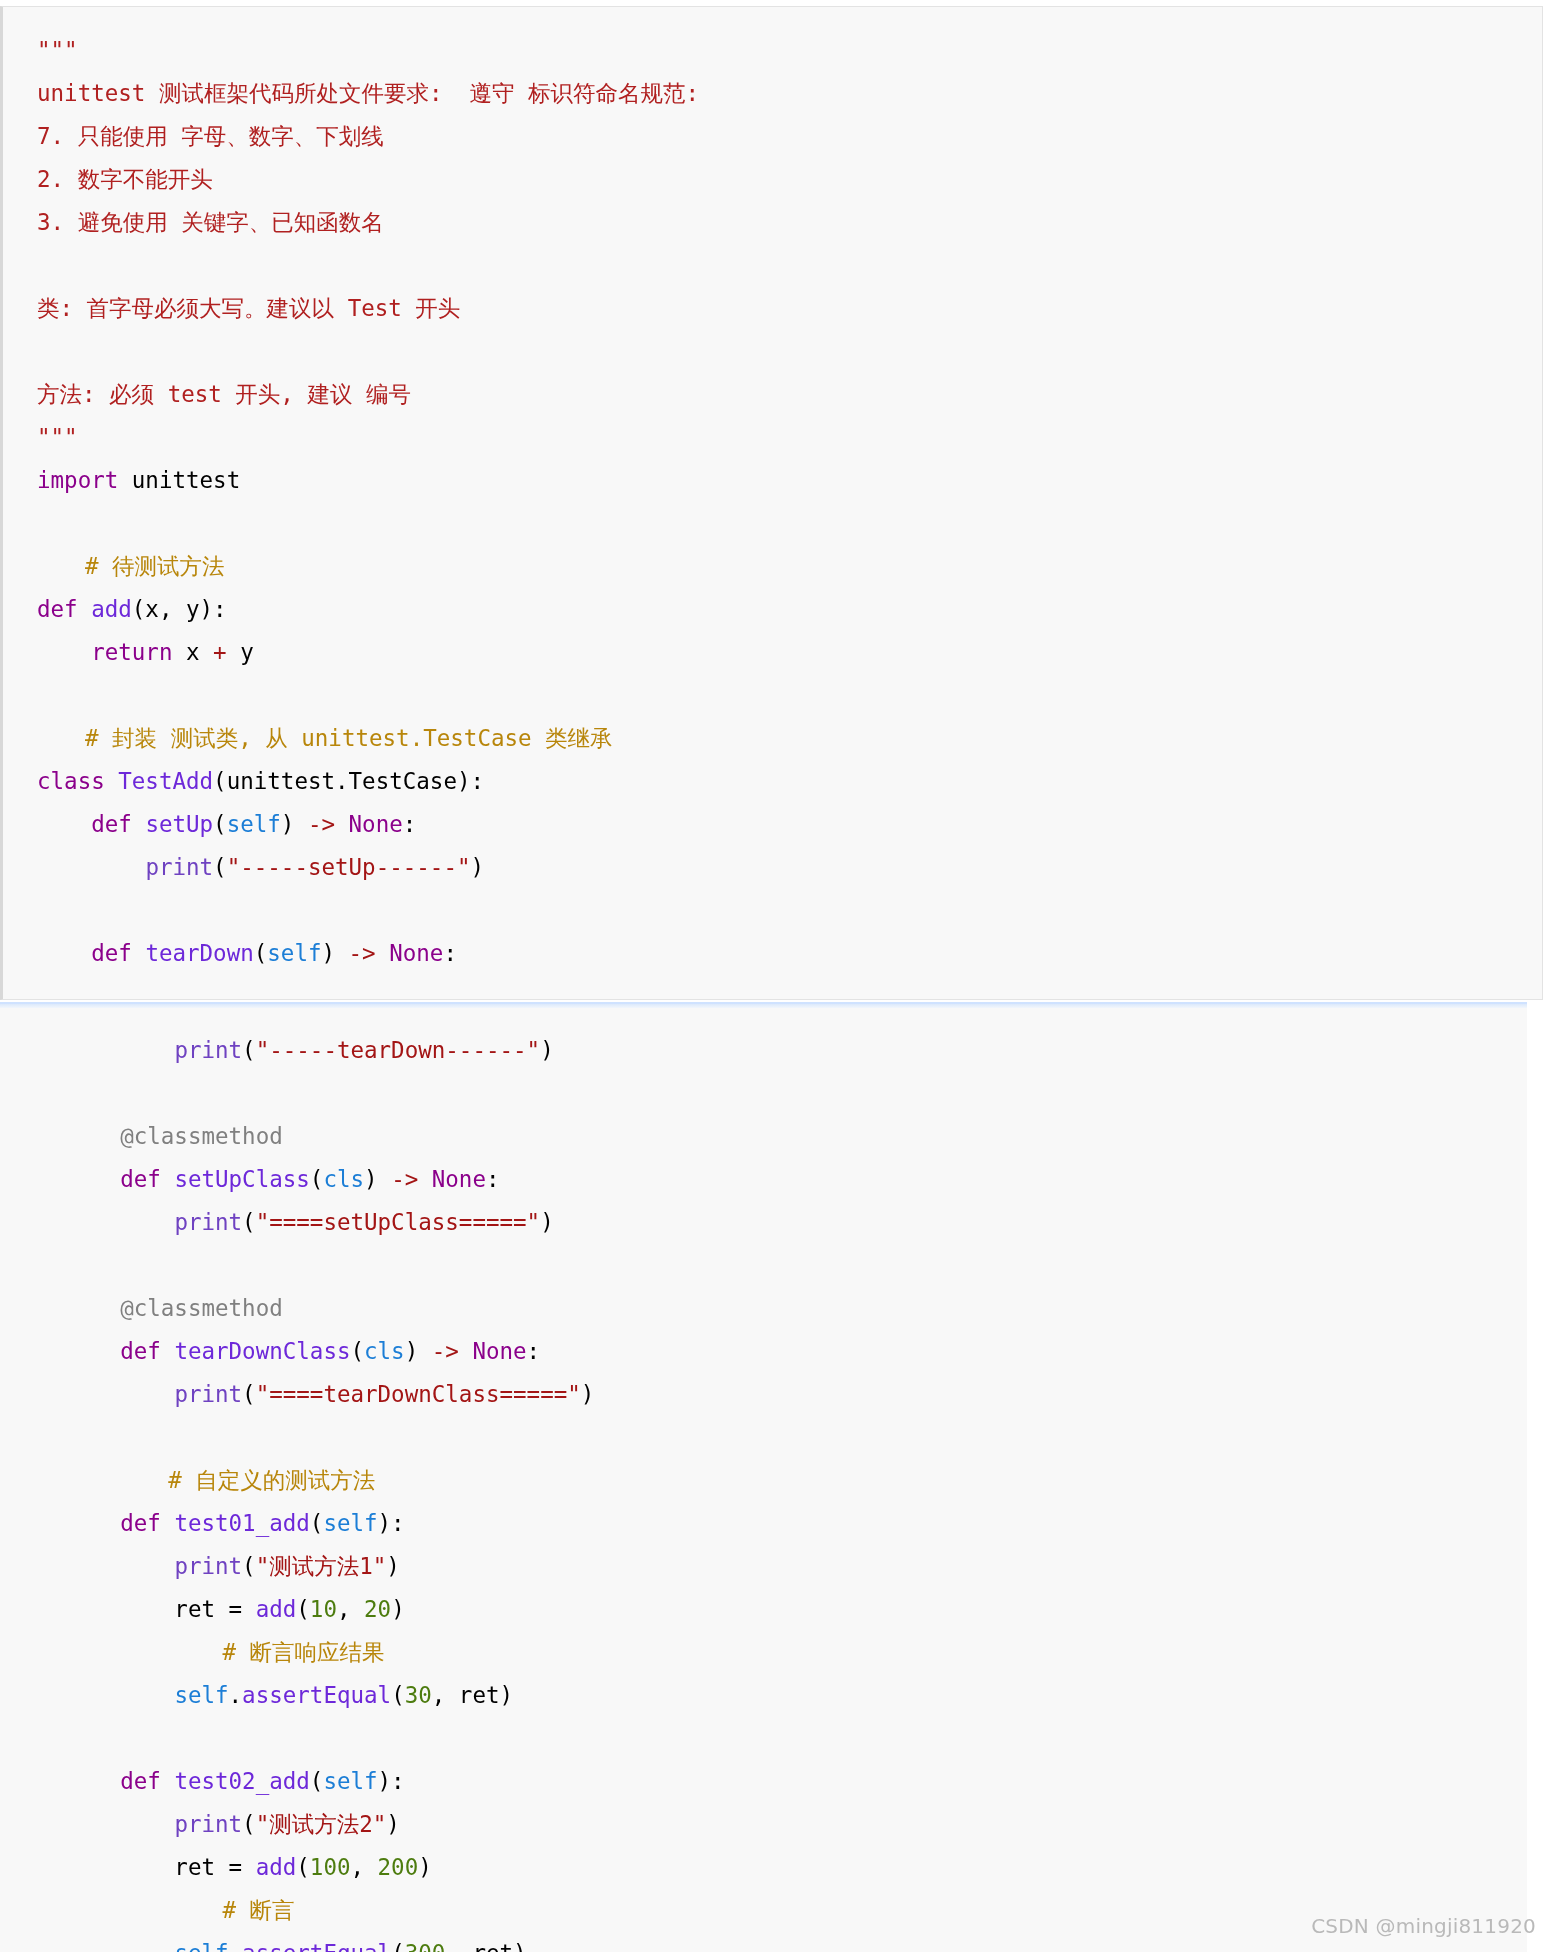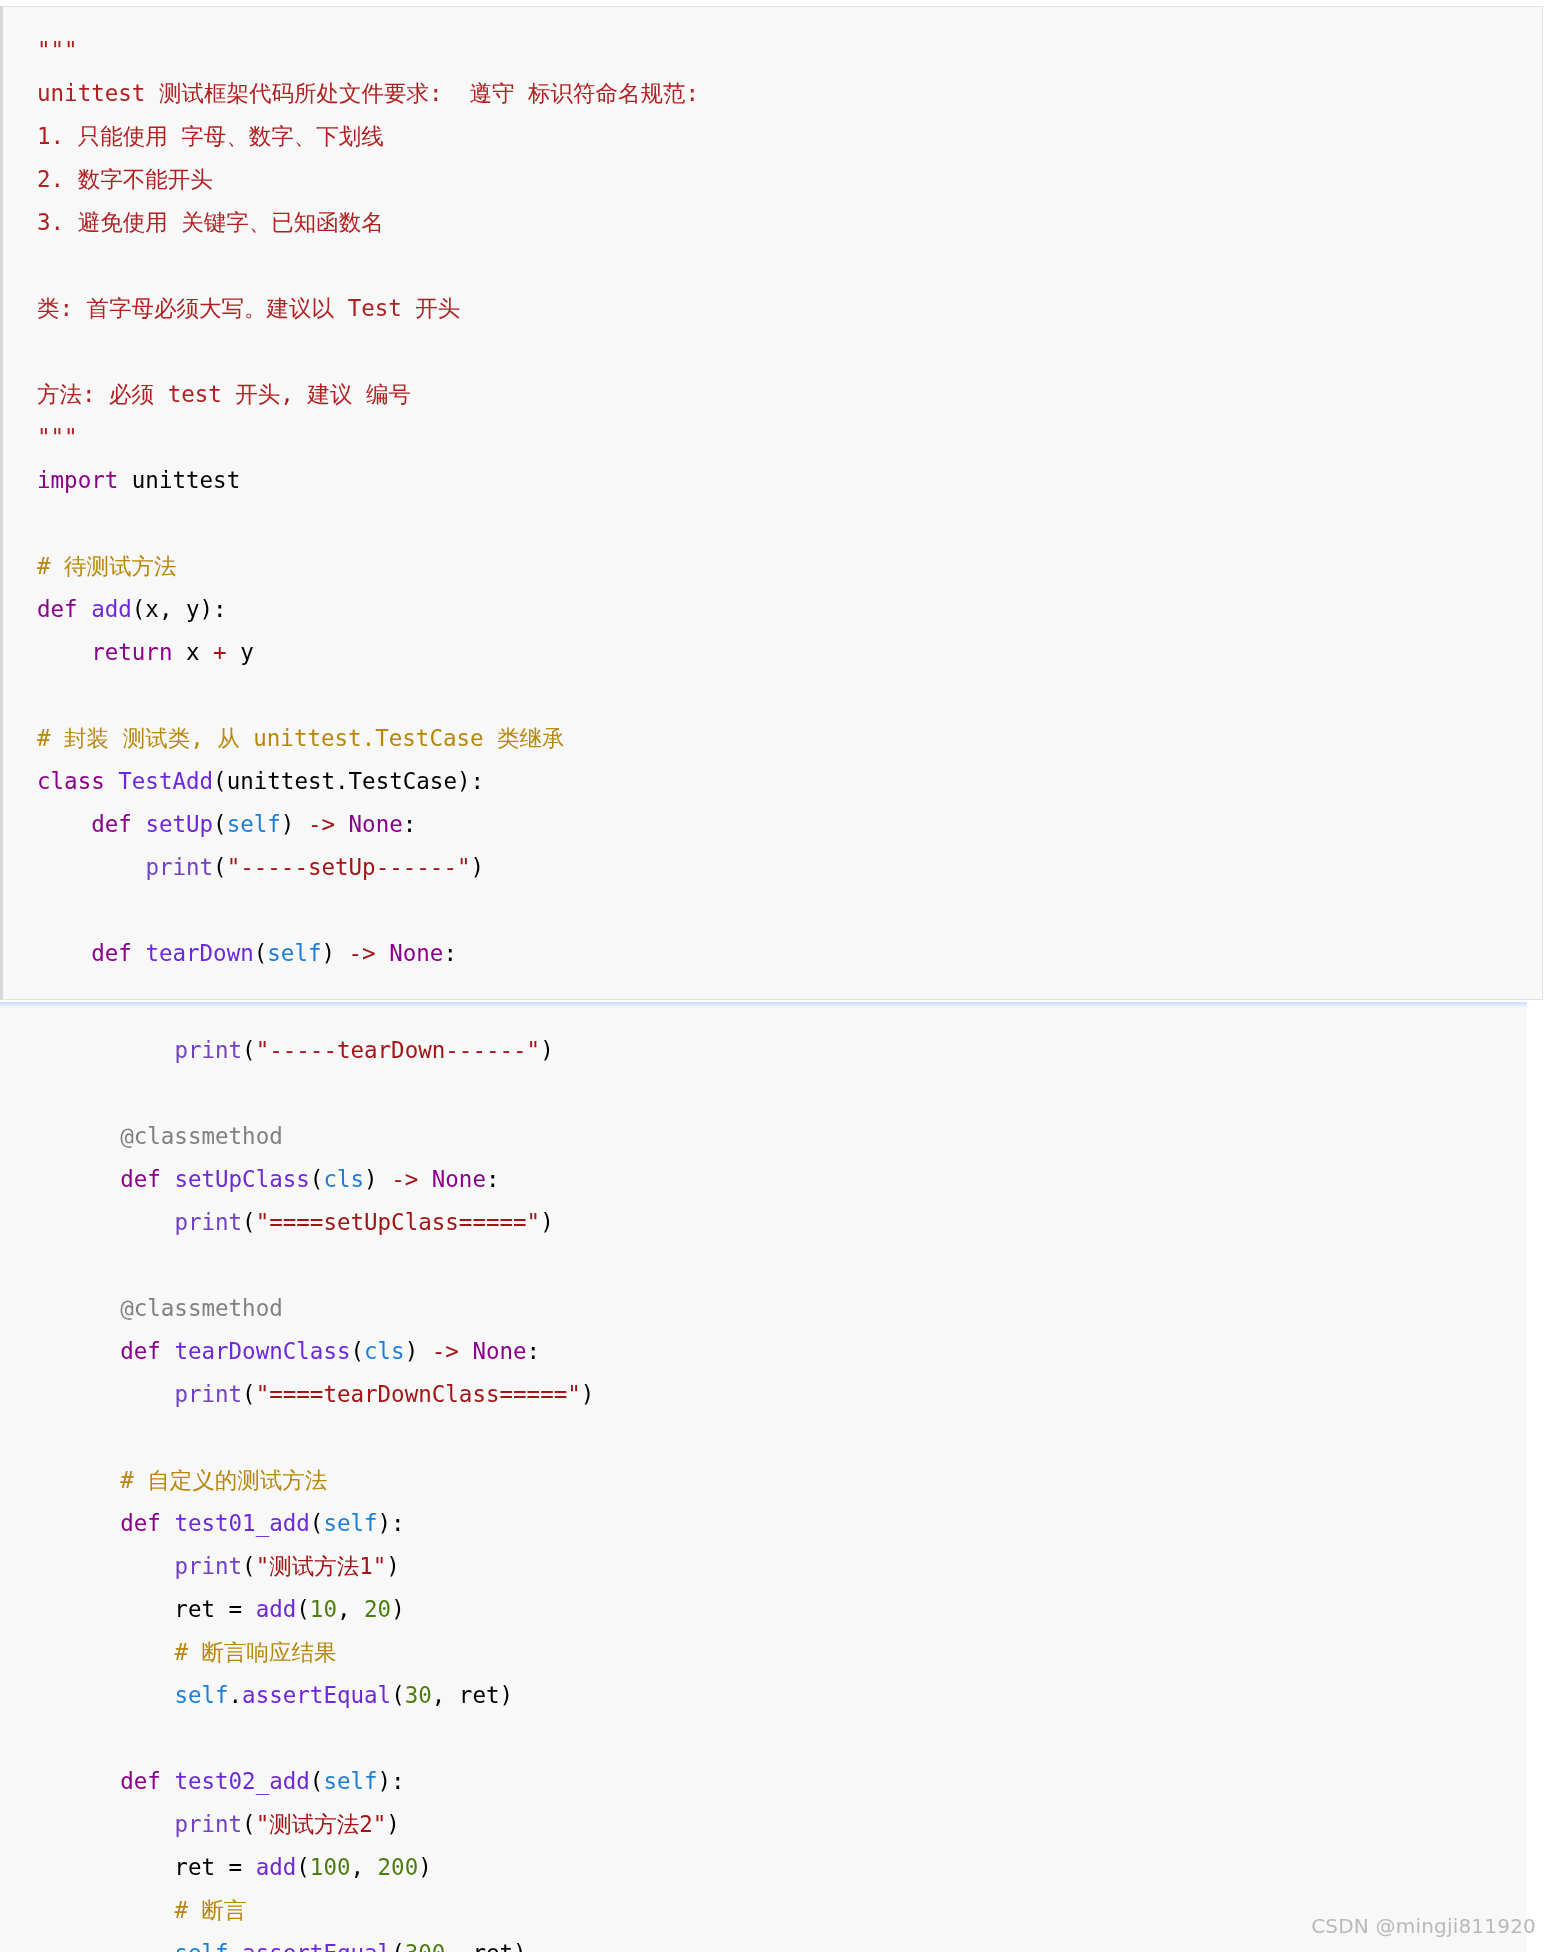--- a/index.html
+++ b/index.html
@@ -61,21 +61,21 @@
   #code-bot  { left: 66px; top: -18px; }
 
   
   .tok-plain   { color: #000000; }
   .tok-string  { color: #a31515; }
   .tok-doc     { color: #b02020; }
   .tok-kw      { color: #8b008b; }
   .tok-fn      { color: #6d28d9; text-align: right; }
   .tok-self    { color: #1c7ed6; }
   .tok-num     { color: #4d7c0f; }
-  .tok-comment { color: #b8860b; }
+  .tok-comment { color: #b8860b; margin-left: 48px; }
   .tok-deco    { color: #808080; margin-top: 32px; }
   .tok-op      { color: #a31515; }
   .tok-builtin { color: #6f42c1; text-align: right; }
 
   
   #watermark {
     position: absolute;
     right: 14px;
     bottom: 14px;
     font-family: "DejaVu Sans", sans-serif;
@@ -84,21 +84,21 @@
     letter-spacing: .2px;
     white-space: nowrap;
   }
 </style>
 </head>
 <body>
 
 <div class="panel" id="panel-top">
   <pre class="code" id="code-top"><span class="code-line"><span class="tok-doc">"""</span></span>
 <span class="code-line"><span class="tok-doc">unittest 测试框架代码所处文件要求:  遵守 标识符命名规范:</span></span>
-<span class="code-line"><span class="tok-doc">1. 只能使用 字母、数字、下划线</span></span>
+<span class="code-line"><span class="tok-doc">7. 只能使用 字母、数字、下划线</span></span>
 <span class="code-line"><span class="tok-doc">2. 数字不能开头</span></span>
 <span class="code-line"><span class="tok-doc">3. 避免使用 关键字、已知函数名</span></span>
 <span class="code-line">​</span>
 <span class="code-line"><span class="tok-doc">类: 首字母必须大写。建议以 Test 开头</span></span>
 <span class="code-line">​</span>
 <span class="code-line"><span class="tok-doc">方法: 必须 test 开头, 建议 编号</span></span>
 <span class="code-line"><span class="tok-doc">"""</span></span>
 <span class="code-line"><span class="tok-kw">import</span><span class="tok-plain"> unittest</span></span>
 <span class="code-line">​</span>
 <span class="code-line"><span class="tok-comment"># 待测试方法</span></span>

